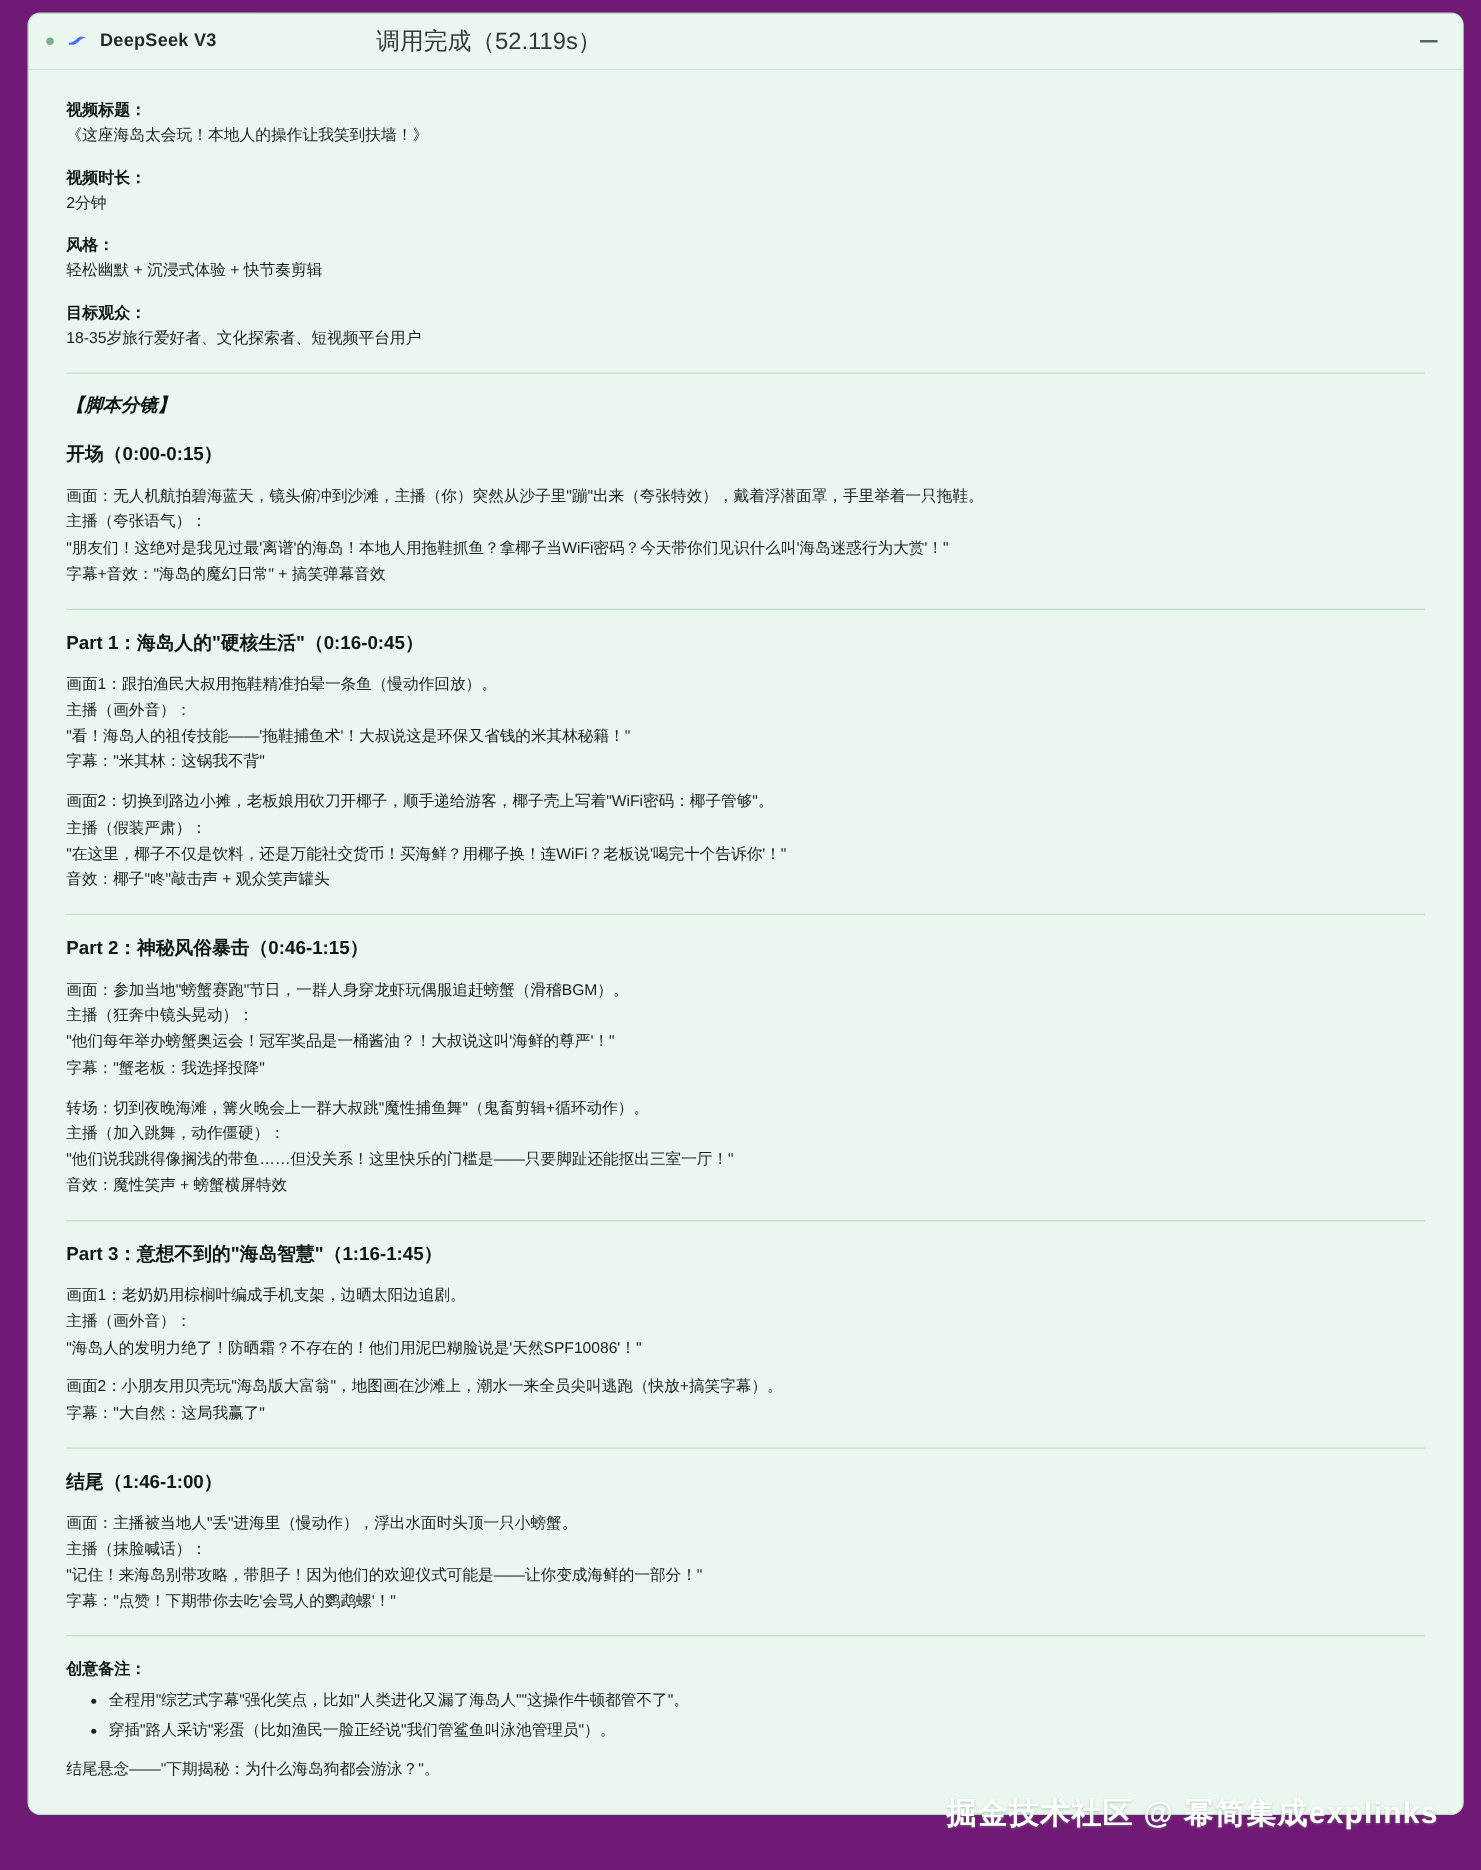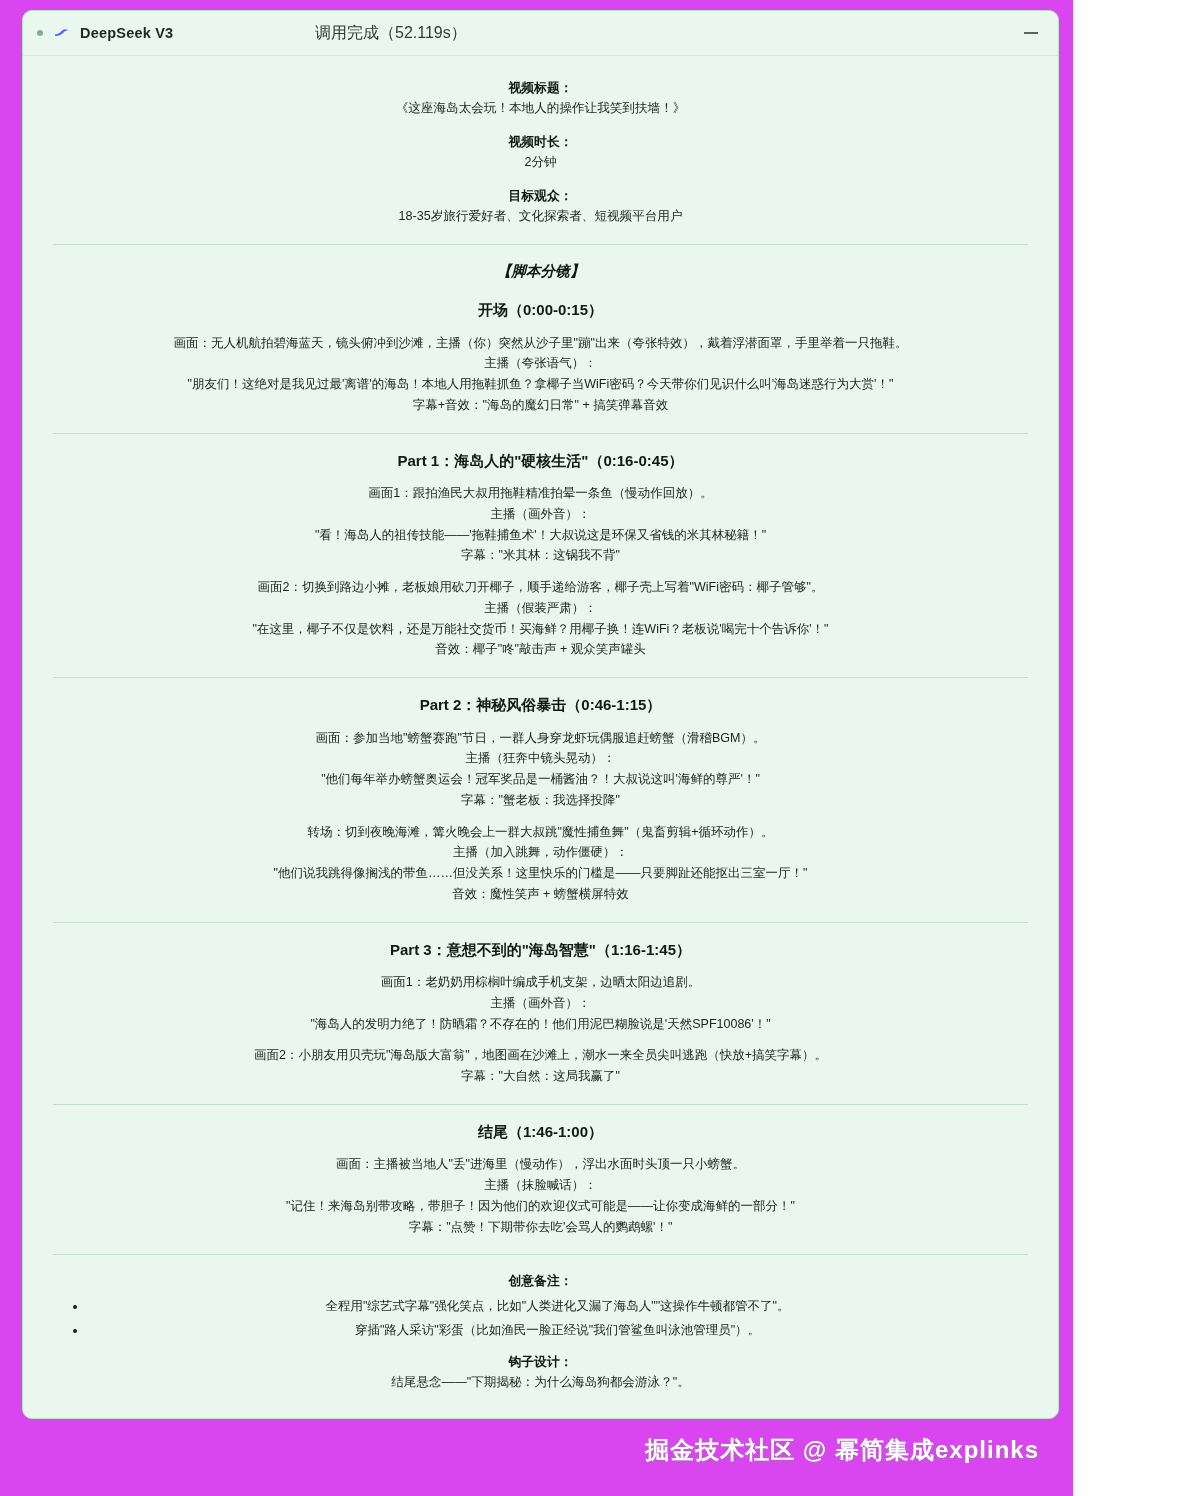--- a/index.html
+++ b/index.html
@@ -3,26 +3,25 @@
 <meta charset="utf-8">
 <style>
   html, body {
     margin: 0;
     padding: 0;
     background: #ffffff;
     font-family: "Liberation Sans", sans-serif;
   }
   #page {
     position: relative;
-    width: 1073px;
+    width: 1185px;
     min-height: 1496px;
-    background: #d946ef;
+    background: #701a75;
     box-sizing: border-box;
     padding: 10px 14px 14px 22px;
-    text-align: center;
   }
   .panel {
     border: 1px solid #b7e0c2;
     border-radius: 10px;
     background: #eaf7ee;
     overflow: hidden;
   }
   .panel-header {
     display: flex;
     align-items: center;
@@ -50,22 +49,22 @@
     justify-content: center;
   }
   .brand-title {
     font-size: 14.5px;
     font-weight: bold;
     color: #1c2b22;
     letter-spacing: .2px;
   }
   .status-text {
     position: absolute;
-    left: 292px;
-    font-size: 16px;
+    left: 278px;
+    font-size: 19px;
     color: #2d3b33;
   }
   .minimize {
     margin-left: auto;
     width: 22px;
     height: 22px;
     display: flex;
     align-items: center;
     justify-content: center;
     color: #4a5a50;
@@ -162,20 +161,24 @@
       <div>
         <div class="meta-block">
           <div class="meta-label">视频标题：</div>
           <div class="meta-value">《这座海岛太会玩！本地人的操作让我笑到扶墙！》</div>
         </div>
         <div class="meta-block">
           <div class="meta-label">视频时长：</div>
           <div class="meta-value">2分钟</div>
         </div>
         <div class="meta-block">
+          <div class="meta-label">风格：</div>
+          <div class="meta-value">轻松幽默 + 沉浸式体验 + 快节奏剪辑</div>
+        </div>
+        <div class="meta-block">
           <div class="meta-label">目标观众：</div>
           <div class="meta-value">18-35岁旅行爱好者、文化探索者、短视频平台用户</div>
         </div>
       </div>
 
       <hr class="sep">
 
       <div class="section-title">【脚本分镜】</div>
 
       <div class="scene">
@@ -252,21 +255,20 @@
       </div>
 
       <hr class="sep">
 
       <div>
         <div class="meta-label">创意备注：</div>
         <ul class="notes">
           <li>全程用"综艺式字幕"强化笑点，比如"人类进化又漏了海岛人""这操作牛顿都管不了"。</li>
           <li>穿插"路人采访"彩蛋（比如渔民一脸正经说"我们管鲨鱼叫泳池管理员"）。</li>
         </ul>
-        <div class="meta-label">钩子设计：</div>
         <div class="meta-value">结尾悬念——"下期揭秘：为什么海岛狗都会游泳？"。</div>
       </div>
 
     </div>
   </div>
 
   <div class="watermark">掘金技术社区 @ 幂简集成explinks</div>
 </div>
 
 </body></html>

